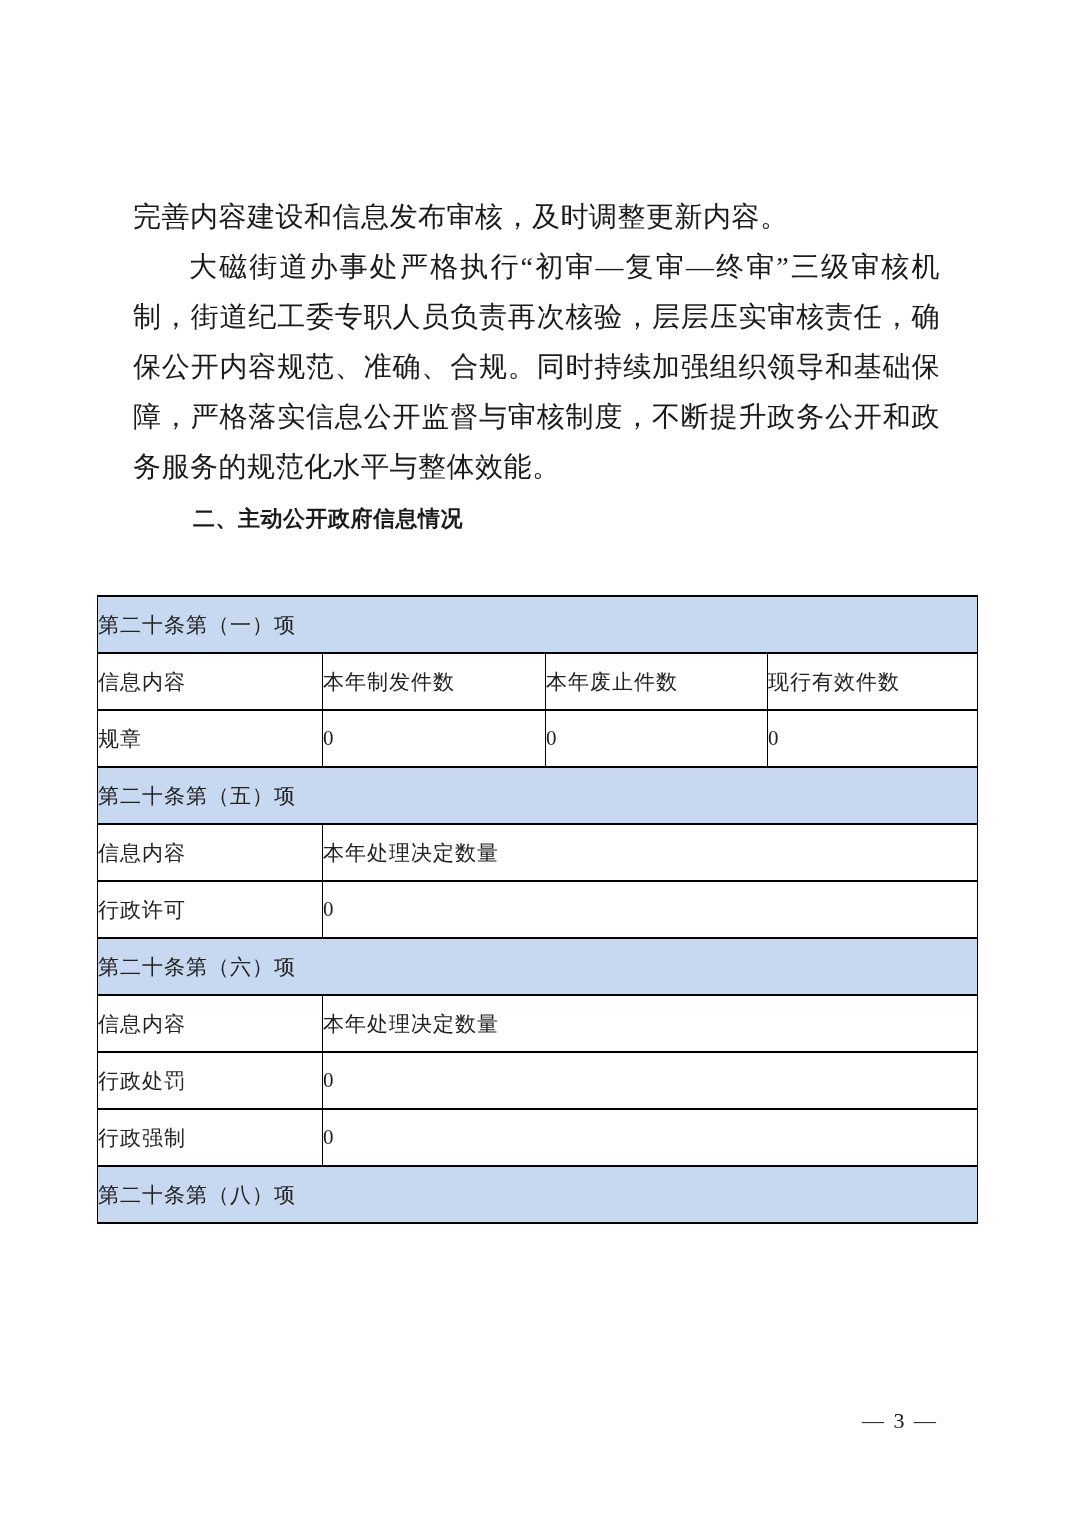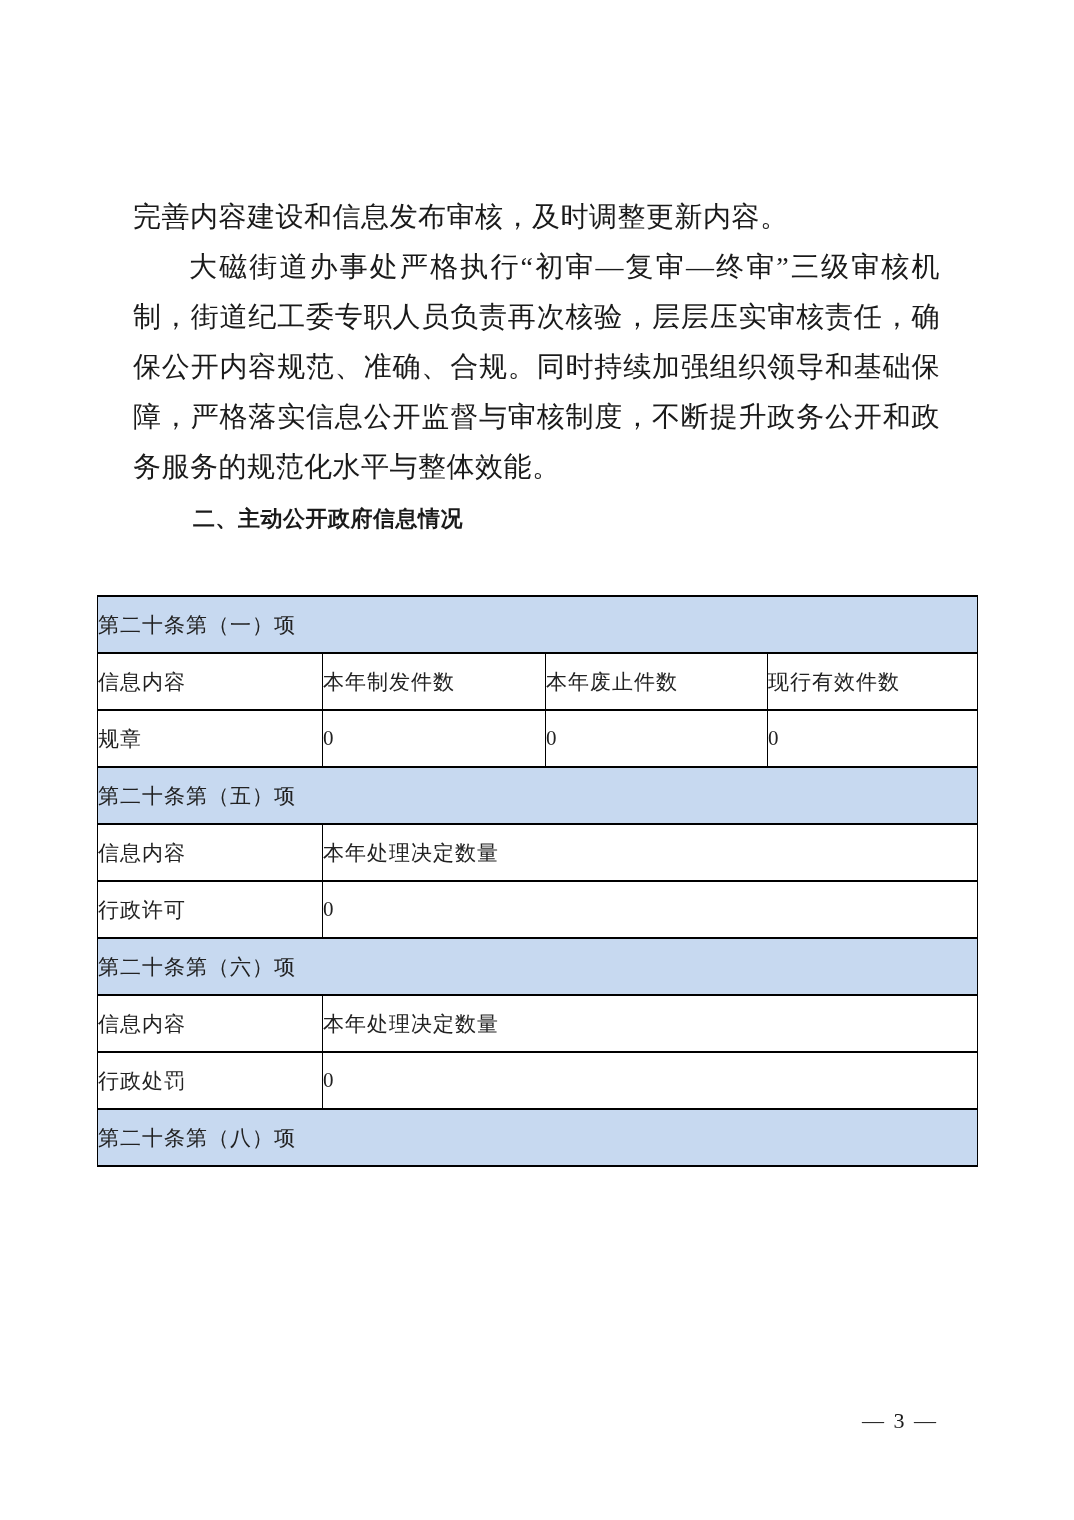--- a/index.html
+++ b/index.html
@@ -143,20 +143,24 @@
         <td colspan="4">第二十条第（六）项</td>
       </tr>
       <tr>
         <td>信息内容</td>
         <td colspan="3">本年处理决定数量</td>
       </tr>
       <tr>
         <td>行政处罚</td>
         <td colspan="3">0</td>
       </tr>
+      <tr>
+        <td>行政强制</td>
+        <td colspan="3">0</td>
+      </tr>
 
       <tr class="band">
         <td colspan="4">第二十条第（八）项</td>
       </tr>
     </tbody>
   </table>
 
   <div class="page-number">— 3 —</div>
 
 </div>

